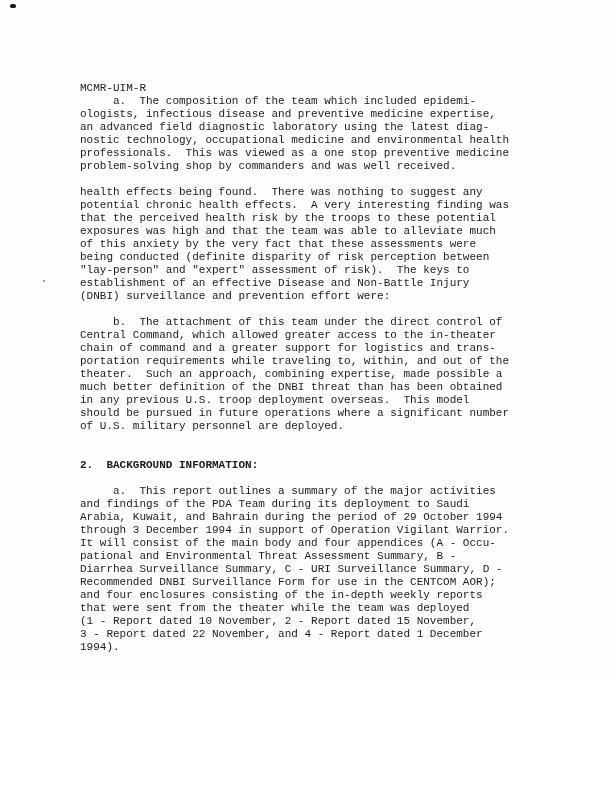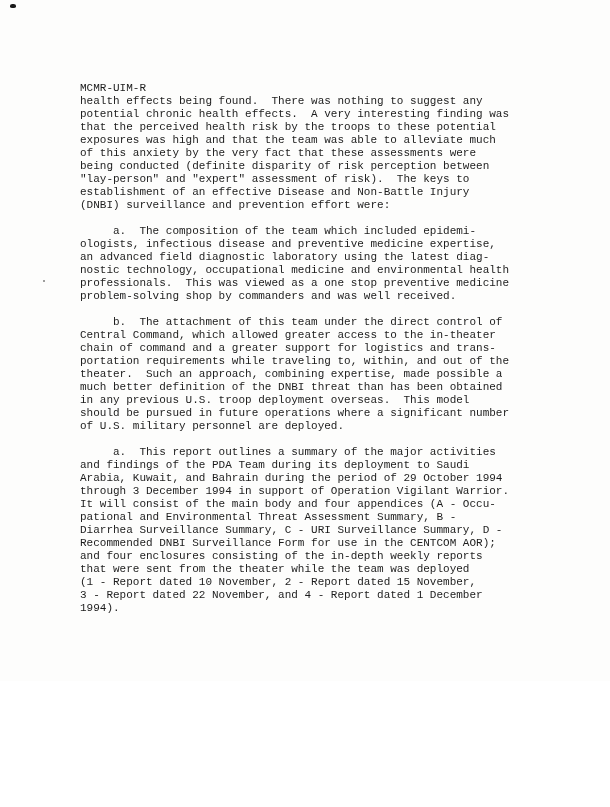--- a/index.html
+++ b/index.html
@@ -61,47 +61,48 @@
 </style>
 </head>
 <body>
 
 <div class="page">
 
   <div class="content">
     <div class="office-symbol">MCMR-UIM-R</div>
 
 
+    <div class="para">     a.  The composition of the team which included epidemi-
+ologists, infectious disease and preventive medicine expertise,
+an advanced field diagnostic laboratory using the latest diag-
+nostic technology, occupational medicine and environmental health
+professionals.  This was viewed as a one stop preventive medicine
+problem-solving shop by commanders and was well received.</div>
+
     <div class="para">health effects being found.  There was nothing to suggest any
 potential chronic health effects.  A very interesting finding was
 that the perceived health risk by the troops to these potential
 exposures was high and that the team was able to alleviate much
 of this anxiety by the very fact that these assessments were
 being conducted (definite disparity of risk perception between
 "lay-person" and "expert" assessment of risk).  The keys to
 establishment of an effective Disease and Non-Battle Injury
 (DNBI) surveillance and prevention effort were:</div>
-
-    <div class="para">     a.  The composition of the team which included epidemi-
-ologists, infectious disease and preventive medicine expertise,
-an advanced field diagnostic laboratory using the latest diag-
-nostic technology, occupational medicine and environmental health
-professionals.  This was viewed as a one stop preventive medicine
-problem-solving shop by commanders and was well received.</div>
 
     <div class="para">     b.  The attachment of this team under the direct control of
 Central Command, which allowed greater access to the in-theater
 chain of command and a greater support for logistics and trans-
 portation requirements while traveling to, within, and out of the
 theater.  Such an approach, combining expertise, made possible a
 much better definition of the DNBI threat than has been obtained
 in any previous U.S. troop deployment overseas.  This model
 should be pursued in future operations where a significant number
 of U.S. military personnel are deployed.</div>
 
+    <div class="para heading">2.  BACKGROUND INFORMATION:</div>
 
     <div class="para">     a.  This report outlines a summary of the major activities
 and findings of the PDA Team during its deployment to Saudi
 Arabia, Kuwait, and Bahrain during the period of 29 October 1994
 through 3 December 1994 in support of Operation Vigilant Warrior.
 It will consist of the main body and four appendices (A - Occu-
 pational and Environmental Threat Assessment Summary, B -
 Diarrhea Surveillance Summary, C - URI Surveillance Summary, D -
 Recommended DNBI Surveillance Form for use in the CENTCOM AOR);
 and four enclosures consisting of the in-depth weekly reports

